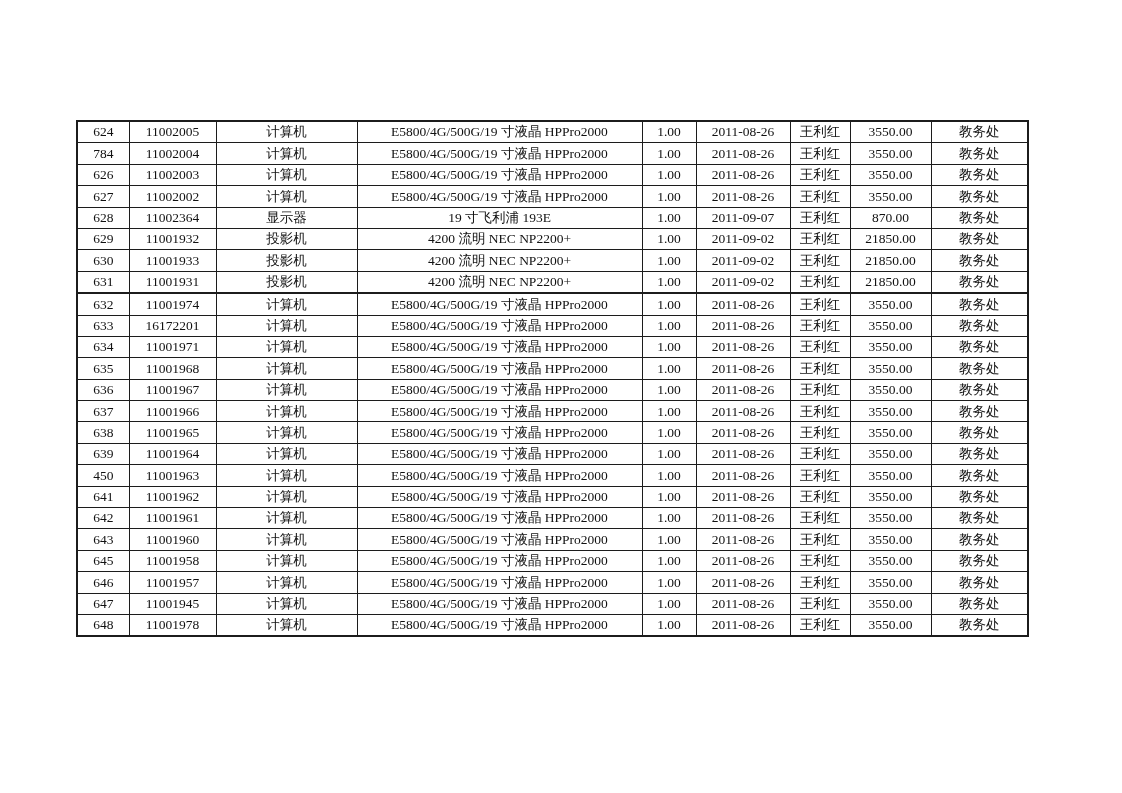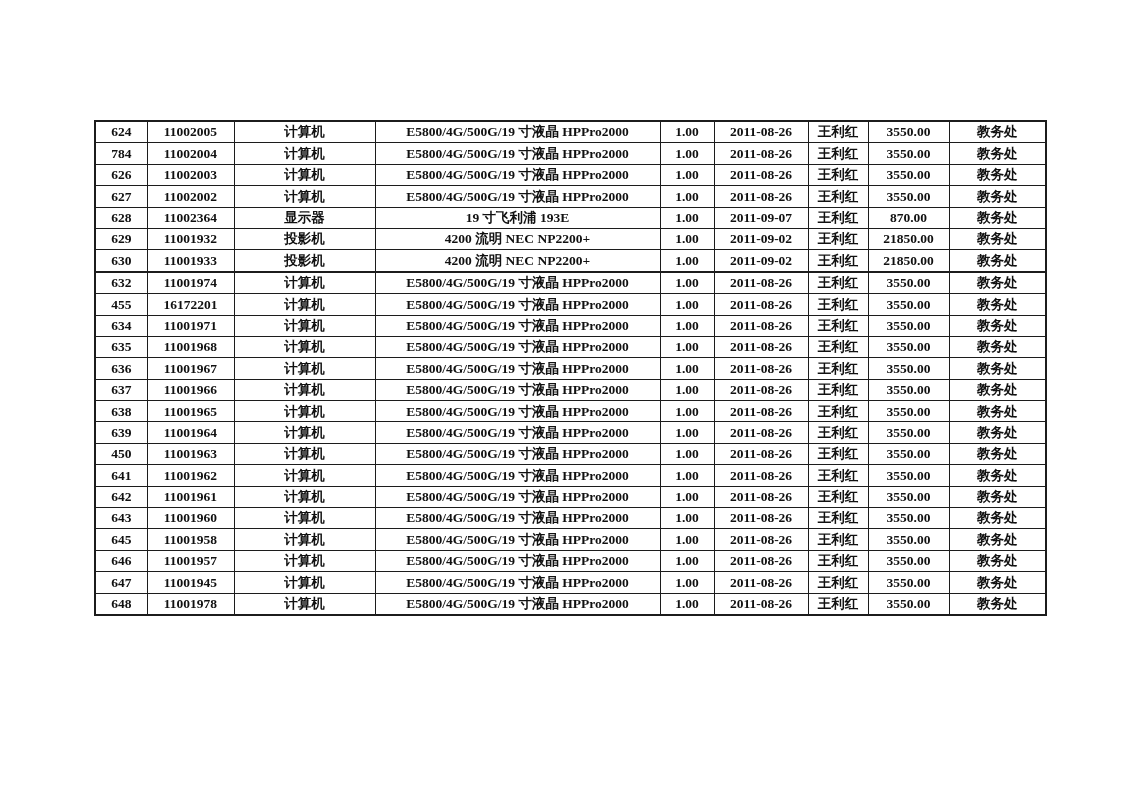--- a/index.html
+++ b/index.html
@@ -13,27 +13,26 @@
   .page {
     position: relative;
     width: 1122px;
     height: 793px;
     background: #ffffff;
     font-family: "Liberation Serif", "DejaVu Serif", serif;
     color: #111111;
   }
   table.inv {
     position: absolute;
-    left: 94px;
+    left: 76px;
     top: 120px;
     border-collapse: collapse;
     table-layout: fixed;
     width: 951px;
     border: 2px solid #1c1c1c;
-    font-weight: bold;
   }
   table.inv td {
     border: 1px solid #1c1c1c;
     height: 20.4px;
     padding: 0 2px;
     text-align: center;
     vertical-align: middle;
     font-size: 13.5px;
     line-height: 1;
     white-space: nowrap;
@@ -131,33 +130,44 @@
       <td>630</td>
       <td>11001933</td>
       <td>投影机</td>
       <td>4200 流明 NEC NP2200+</td>
       <td>1.00</td>
       <td>2011-09-02</td>
       <td>王利红</td>
       <td>21850.00</td>
       <td>教务处</td>
     </tr>
+        <tr>
+      <td>631</td>
+      <td>11001931</td>
+      <td>投影机</td>
+      <td>4200 流明 NEC NP2200+</td>
+      <td>1.00</td>
+      <td>2011-09-02</td>
+      <td>王利红</td>
+      <td>21850.00</td>
+      <td>教务处</td>
+    </tr>
         <tr class="block-start">
       <td>632</td>
       <td>11001974</td>
       <td>计算机</td>
       <td>E5800/4G/500G/19 寸液晶 HPPro2000</td>
       <td>1.00</td>
       <td>2011-08-26</td>
       <td>王利红</td>
       <td>3550.00</td>
       <td>教务处</td>
     </tr>
         <tr>
-      <td>455</td>
+      <td>633</td>
       <td>16172201</td>
       <td>计算机</td>
       <td>E5800/4G/500G/19 寸液晶 HPPro2000</td>
       <td>1.00</td>
       <td>2011-08-26</td>
       <td>王利红</td>
       <td>3550.00</td>
       <td>教务处</td>
     </tr>
         <tr>

